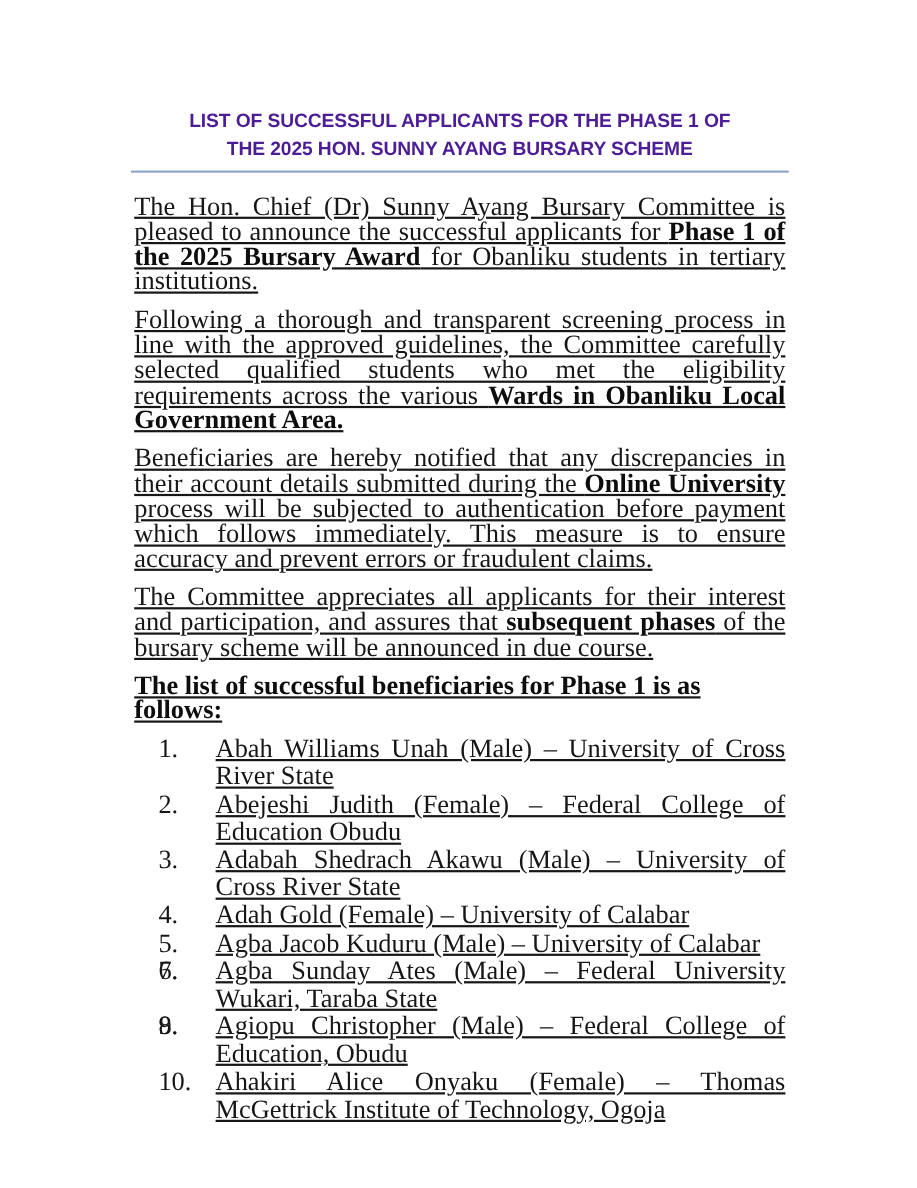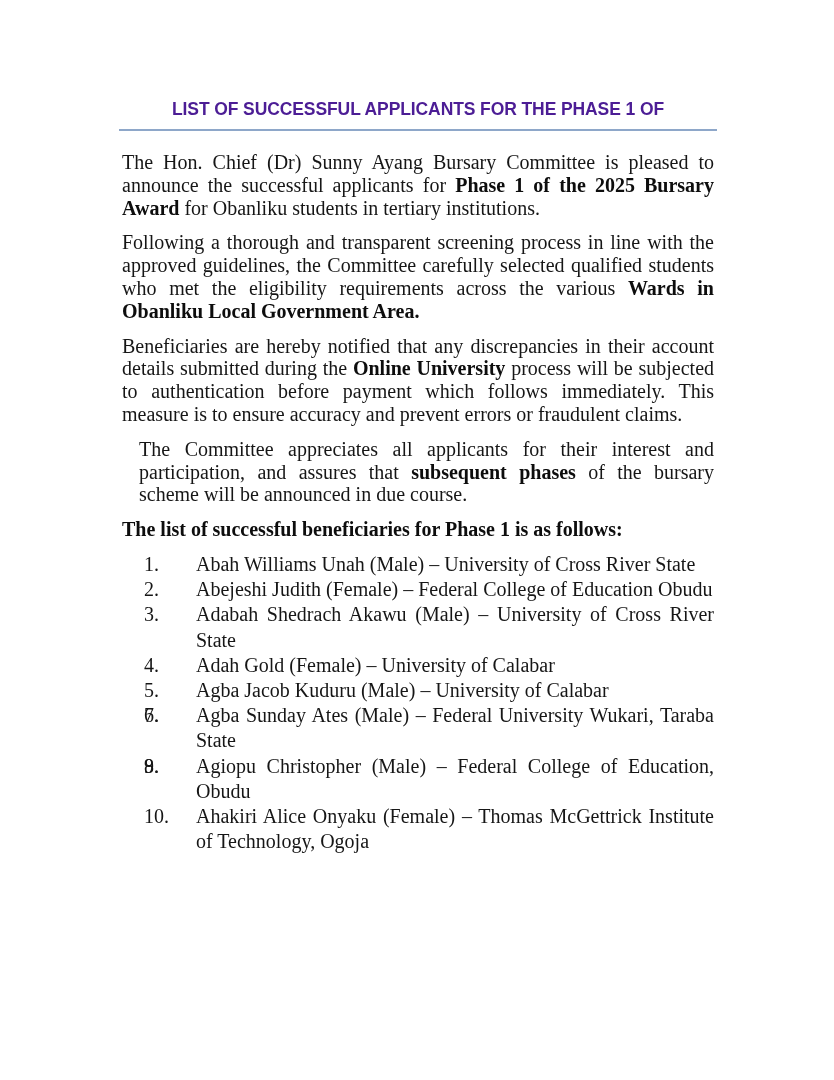--- a/index.html
+++ b/index.html
@@ -30,33 +30,34 @@
       margin: 0;
       letter-spacing: -0.1px;
     }
     .title-rule {
       height: 2px;
       background: #8ea7c9;
       margin: 7px -3px 0 -3px;
     }
     .body-text {
       font-family: "Liberation Serif", "DejaVu Serif", serif;
-      font-size: 20px;
+      font-size: 24px;
       line-height: 22.8px;
       color: #161616;
+      text-decoration: underline;
     }
     .para {
       margin: 0;
       text-align: justify;
     }
     .para b { font-weight: bold; color: #0d0d0d; }
     .p1 { margin-top: 20px; }
     .p2 { margin-top: 12px; }
     .p3 { margin-top: 12px; }
-    .p4 { margin-top: 12px; margin-left: 17px; }
+    .p4 { margin-top: 12px; }
     .list-heading {
       margin: 12px 0 0 0;
       font-weight: bold;
       color: #0d0d0d;
     }
     .list {
       list-style: none;
       margin: 11px 0 0 0;
       padding: 0;
     }
@@ -71,20 +72,21 @@
       left: 22px;
       top: 0;
     }
   </style>
 </head>
 <body>
 
 <div class="page">
   <h1 class="title">
     <span>LIST OF SUCCESSFUL APPLICANTS FOR THE PHASE 1 OF</span><br>
+    <span>THE 2025 HON. SUNNY AYANG BURSARY SCHEME</span>
   </h1>
   <div class="title-rule"></div>
 
   <div class="body-text">
     <p class="para p1">
       <span>The Hon. Chief (Dr) Sunny Ayang Bursary Committee is pleased to announce the successful applicants for </span><b>Phase 1 of the 2025 Bursary Award</b><span> for Obanliku students in tertiary institutions.</span>
     </p>
     <p class="para p2">
       <span>Following a thorough and transparent screening process in line with the approved guidelines, the Committee carefully selected qualified students who met the eligibility requirements across the various </span><b>Wards in Obanliku Local Government Area.</b>
     </p>

